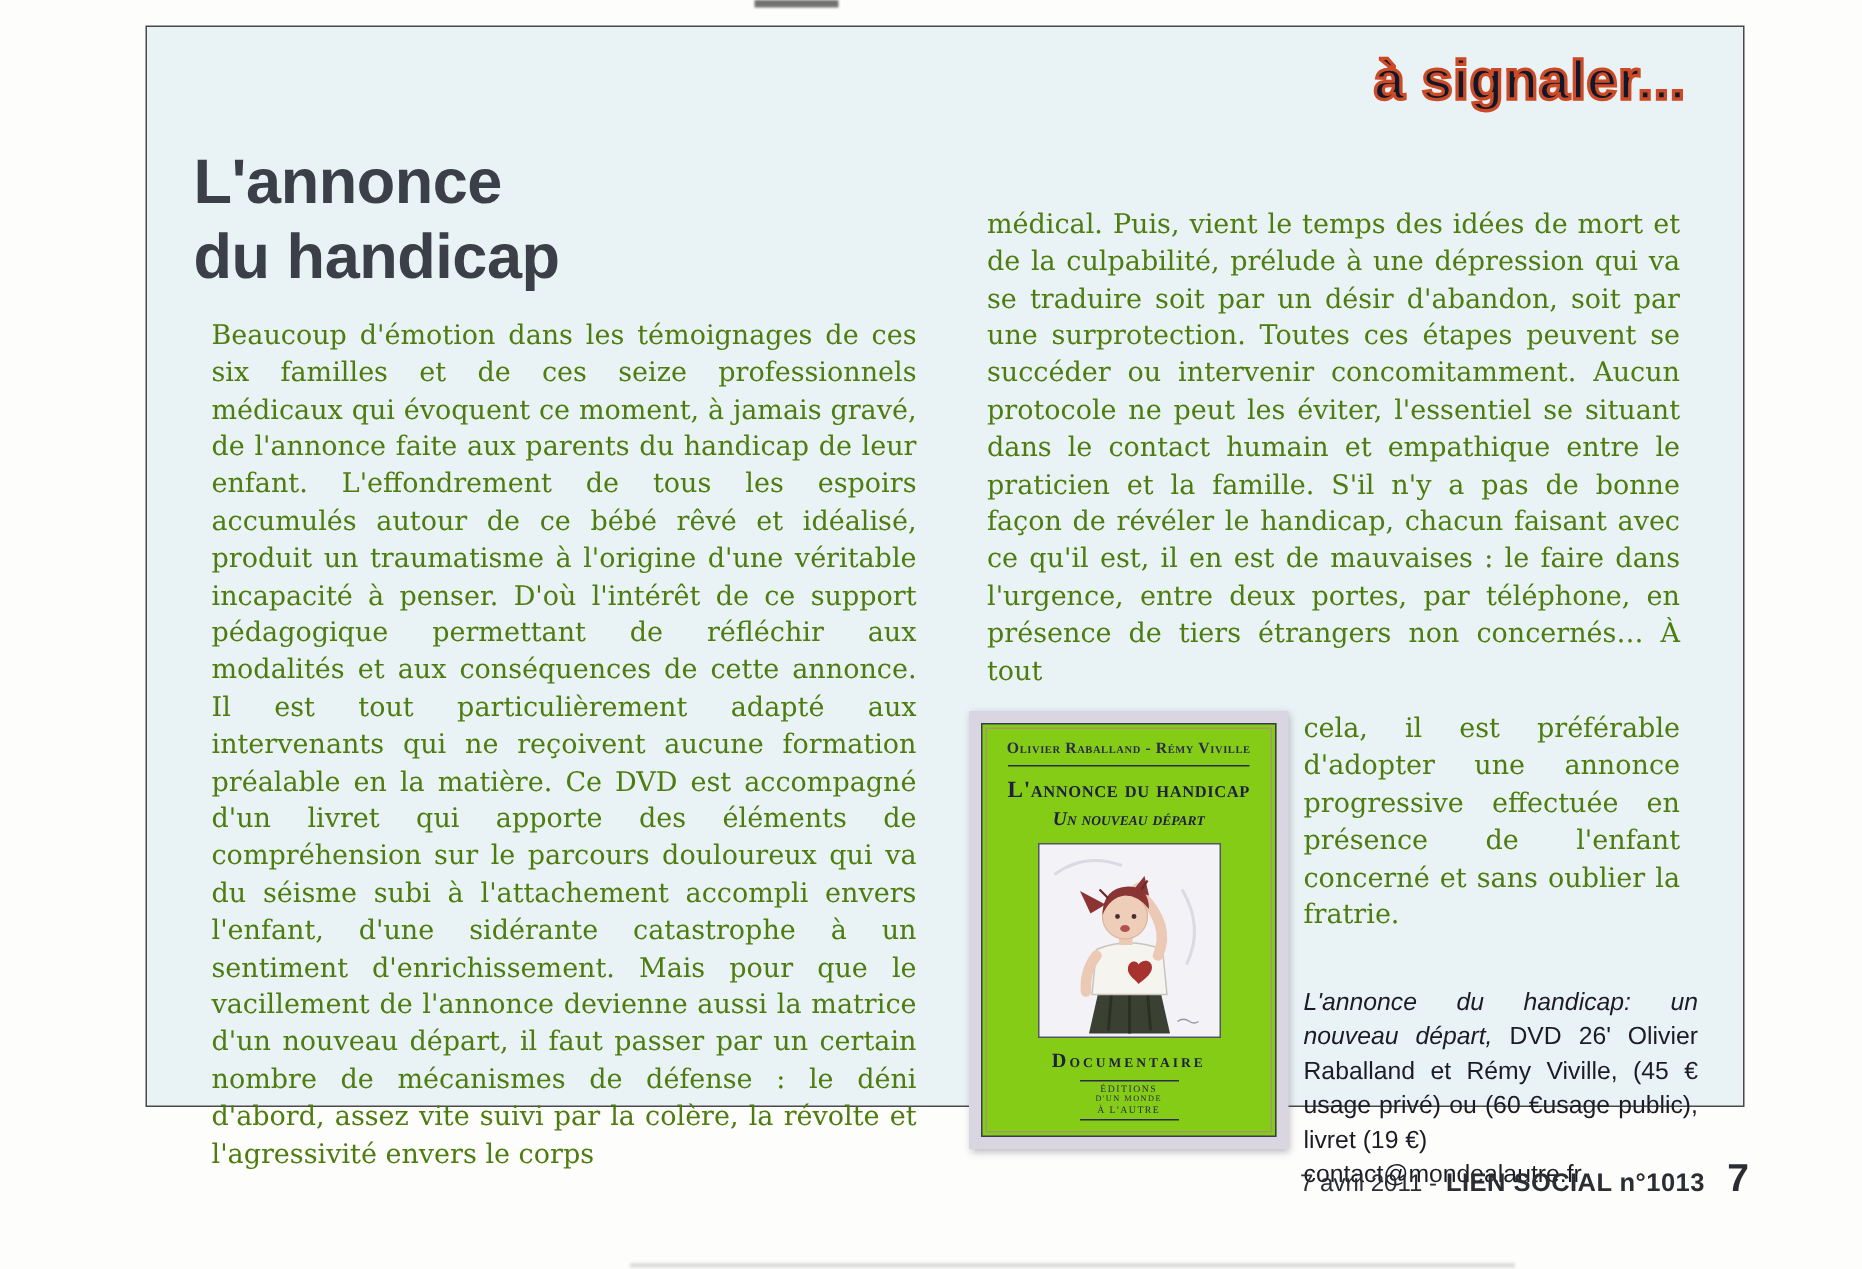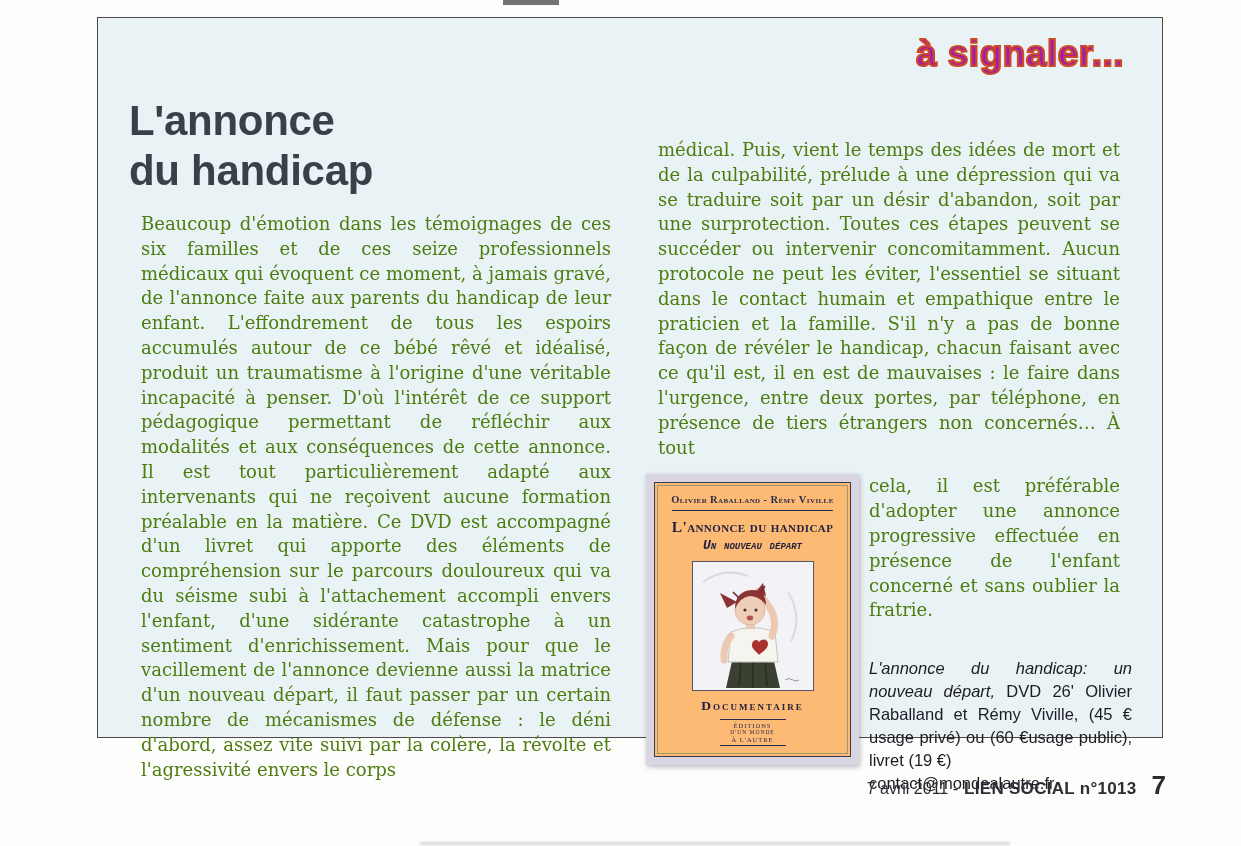--- a/index.html
+++ b/index.html
@@ -27,21 +27,21 @@
     position:absolute;left:97px;top:17px;width:1066px;height:721px;
     background:#e9f2f5;
     border:1.5px solid #4a4a4a;
     box-sizing:border-box;
   }
 
   .signaler{
     position:absolute;top:16px;right:38px;
     font-size:37px;line-height:40px;font-weight:700;
     letter-spacing:.5px;
-    color:#a21caf;
+    color:#0f172a;
     -webkit-text-stroke:2.2px #cc4a26;
     text-stroke:2.2px #cc4a26;
   }
 
   
   .col-left{position:absolute;left:31px;top:78px;width:494px;}
   .col-right{position:absolute;left:548px;top:108px;width:486px;}
 
   .article-title{
     margin:0 0 16px 0;
@@ -66,21 +66,21 @@
   
   .dvd-photo{
     float:left;
     width:197px;
     padding:8px;
     margin:0 10px 8px 0;
     background:#d9d6e1;
     box-shadow:1px 2px 5px rgba(60,60,80,.35);
   }
   .dvd-cover{
-    background:#fdba74;
+    background:#84cc16;
     border:1px solid #3a3a52;
     padding:2px;
   }
   .dvd-inner{
     border:1px solid #a09a6a;
     padding:8px 4px 7px 4px;
     text-align:center;
   }
   .dvd-authors{
     font-variant:small-caps;
@@ -88,21 +88,21 @@
     color:#2b2b4b;
     font-family:"Liberation Serif", serif;
   }
   .dvd-rule{height:1px;background:#2b2b4b;margin:5px 10px 7px 10px;}
   .dvd-title{
     font-family:"Liberation Serif", serif;
     font-variant:small-caps;font-weight:700;
     font-size:15.5px;letter-spacing:.4px;color:#1f1f3f;
   }
   .dvd-subtitle{
-    font-family:Liberation Mono, monospace;
+    font-family:Liberation Serif, serif;
     font-variant:small-caps;font-weight:700;font-style:italic;
     font-size:13px;color:#1f1f3f;margin-top:2px;text-align:center;
   }
   .dvd-art{
     width:120px;height:128px;margin:8px auto 7px auto;
     border:1px solid #55556a;background:#f3f2f7;
   }
   .dvd-art svg{display:block;width:100%;height:100%;}
   .dvd-genre{
     font-family:"Liberation Serif", serif;

